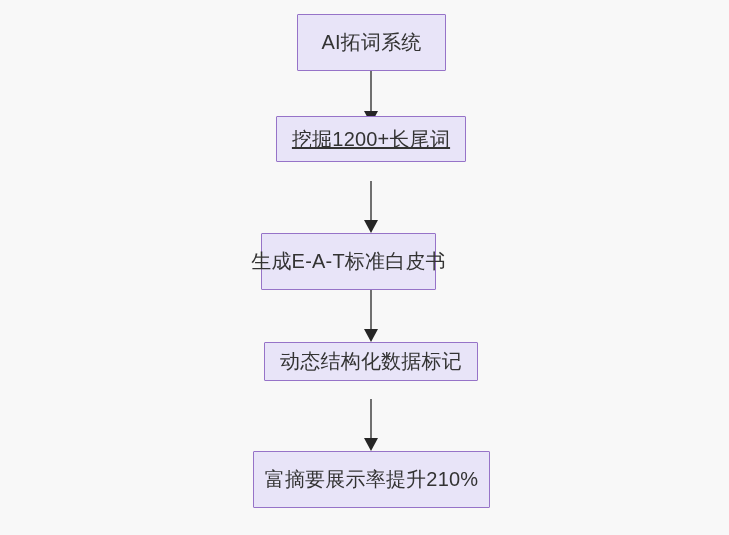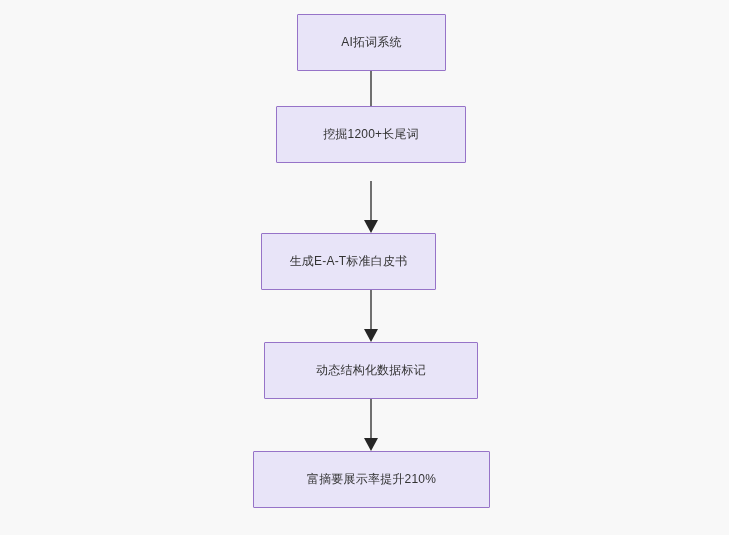--- a/index.html
+++ b/index.html
@@ -21,21 +21,21 @@
   .node {
     position: absolute;
     box-sizing: border-box;
     background: #e8e4f8;
     border: 1.4px solid #9673c8;
     border-radius: 1px;
     display: flex;
     align-items: center;
     justify-content: center;
     color: #333333;
-    font-size: 12px;
+    font-size: 20px;
     line-height: 1;
     letter-spacing: 0.2px;
     white-space: nowrap;
   }
   .node-label {
     display: block;
     padding-bottom: 1px;
   }
   .edge {
     position: absolute;
@@ -73,29 +73,29 @@
 
   <svg class="edge" style="left:355px; top:393px; width:32px; height:66px;" viewBox="0 0 32 66">
     <line class="edge-line" x1="16" y1="6" x2="16" y2="50"></line>
     <polygon class="edge-head" points="16,58 9,45 23,45"></polygon>
   </svg>
 
   <div class="node" style="left:297px; top:14px; width:149px; height:57px;">
     <span class="node-label">AI拓词系统</span>
   </div>
 
-  <div class="node" style="left:276px; top:106px; width:190px; height:57px;">
+  <div class="node" style="left:276px; top:116px; width:190px; height:46px;text-decoration:underline;">
     <span class="node-label">挖掘1200+长尾词</span>
   </div>
 
   <div class="node" style="left:261px; top:233px; width:175px; height:57px;">
     <span class="node-label">生成E-A-T标准白皮书</span>
   </div>
 
-  <div class="node" style="left:264px; top:342px; width:214px; height:57px;">
+  <div class="node" style="left:264px; top:342px; width:214px; height:39px;">
     <span class="node-label">动态结构化数据标记</span>
   </div>
 
   <div class="node" style="left:253px; top:451px; width:237px; height:57px;align-items:center;">
     <span class="node-label">富摘要展示率提升210%</span>
   </div>
 
 </div>
 
 </body></html>

